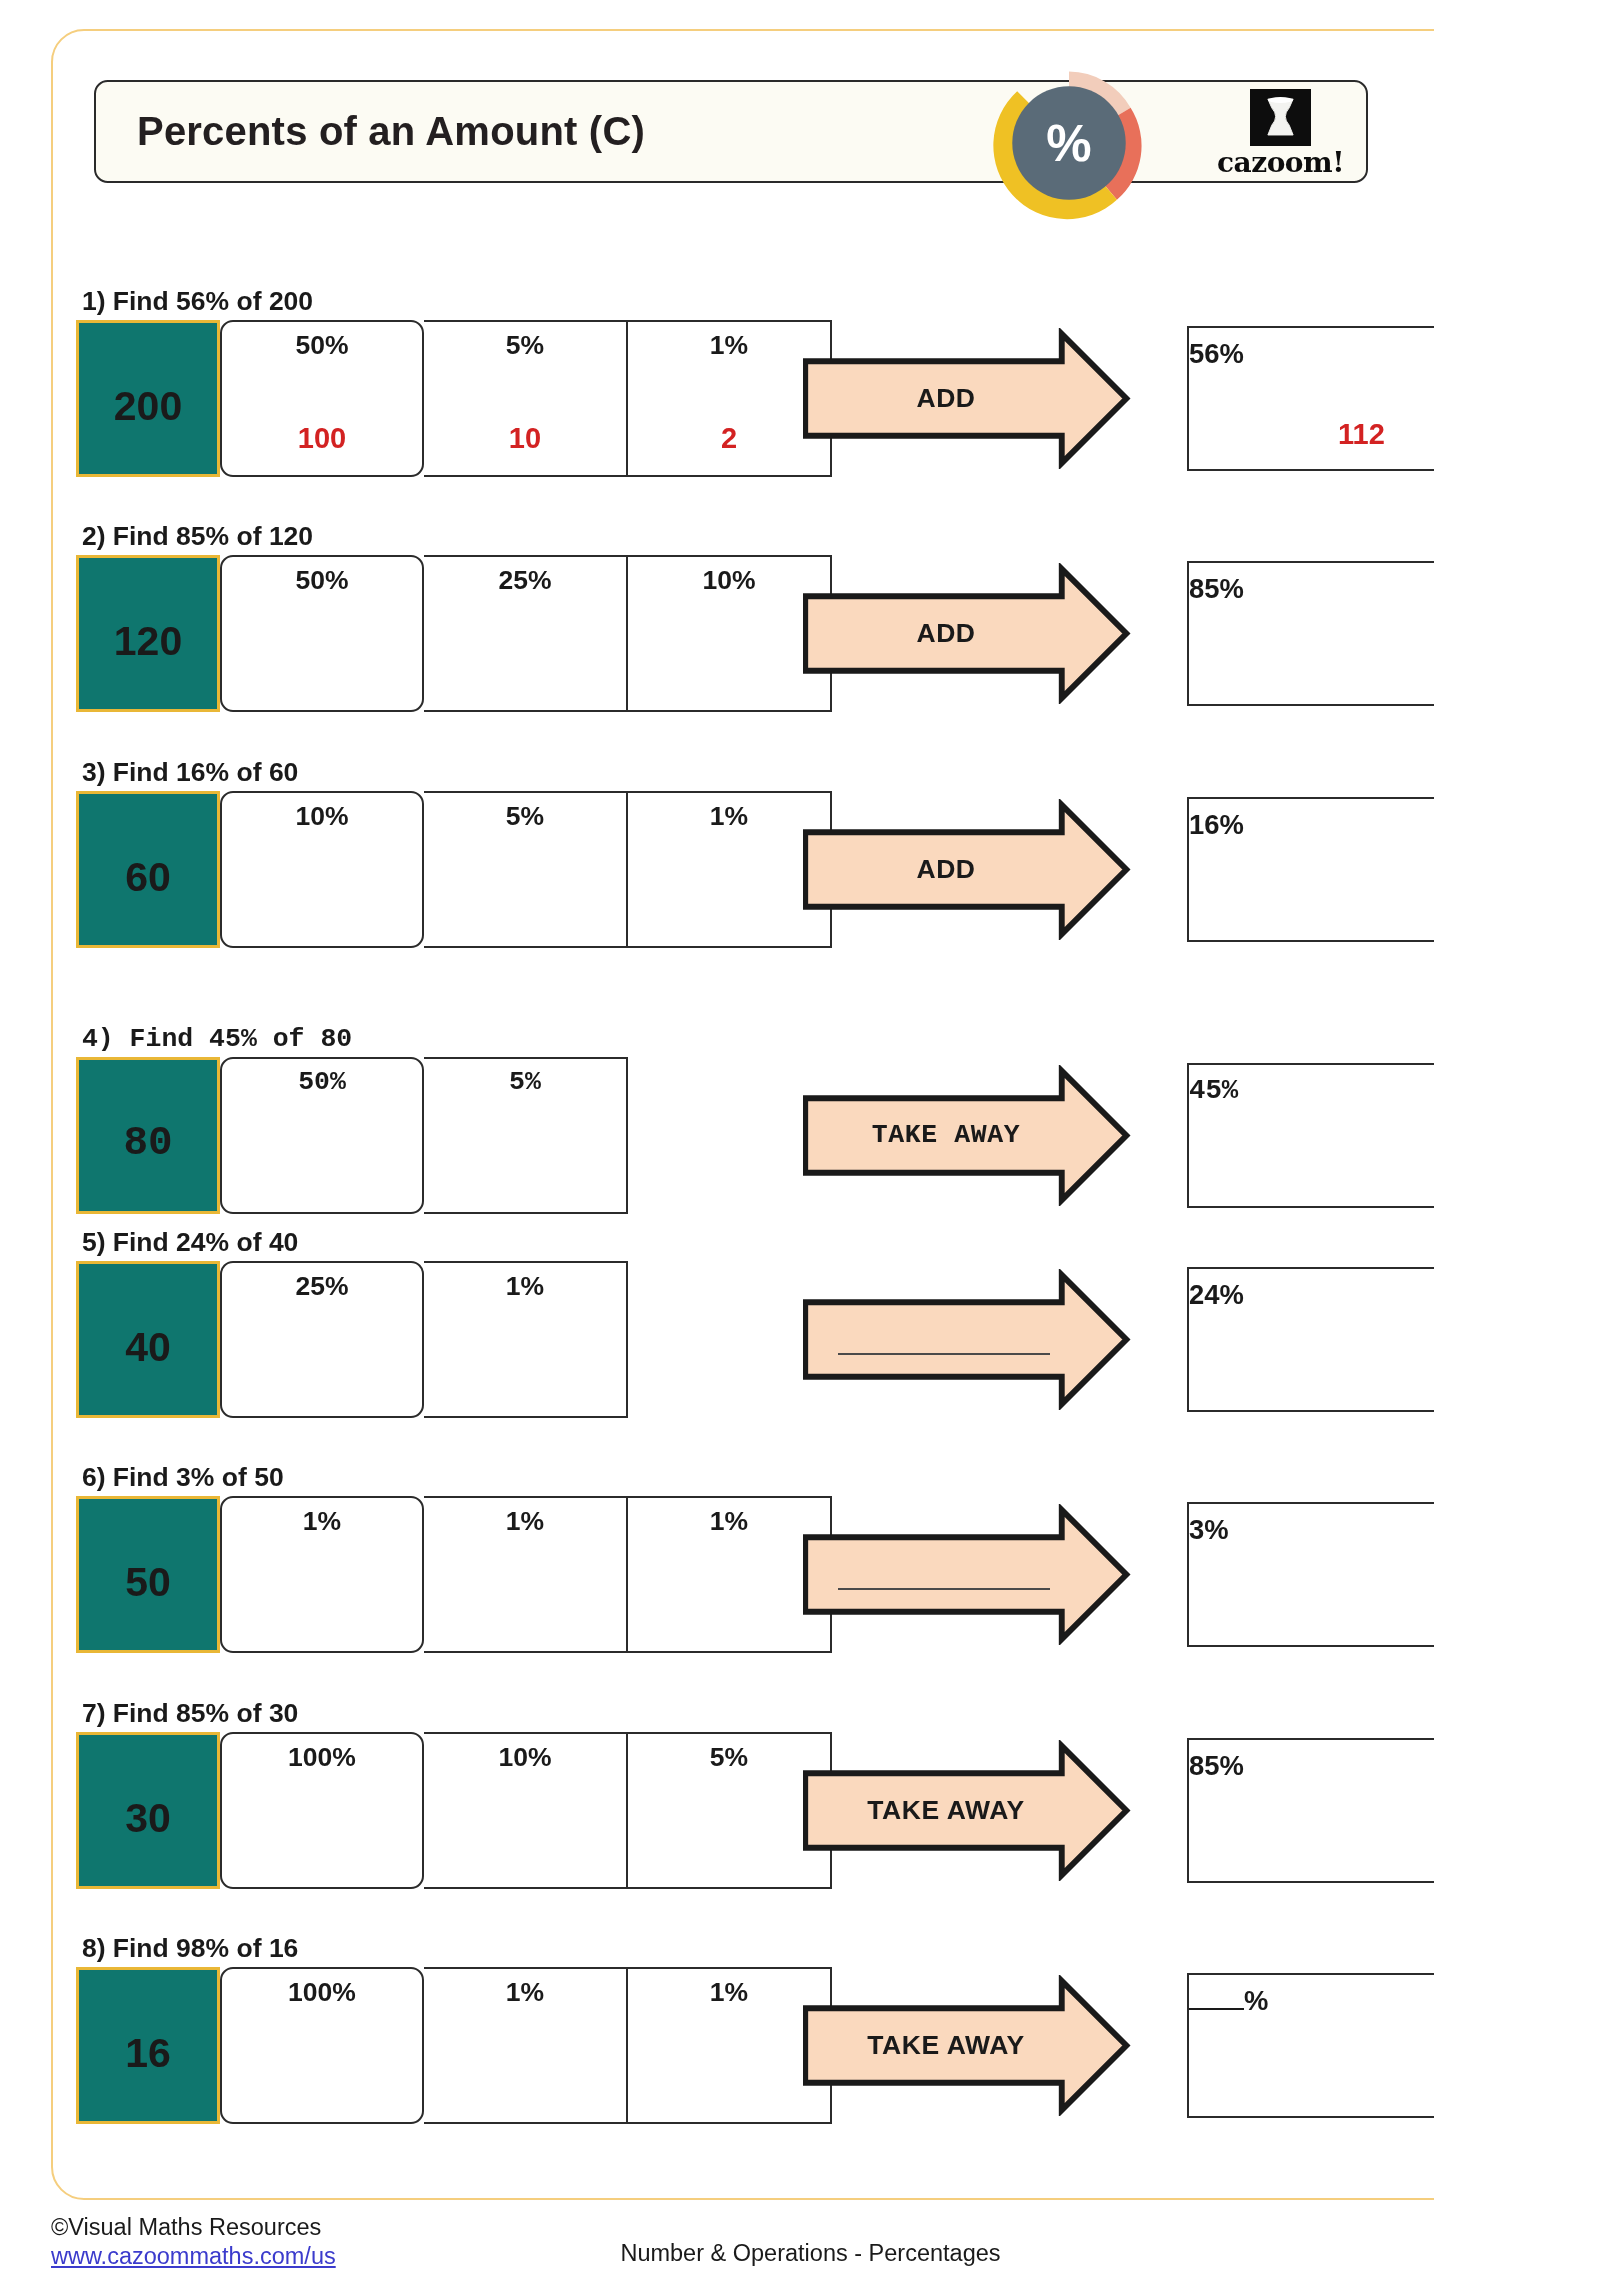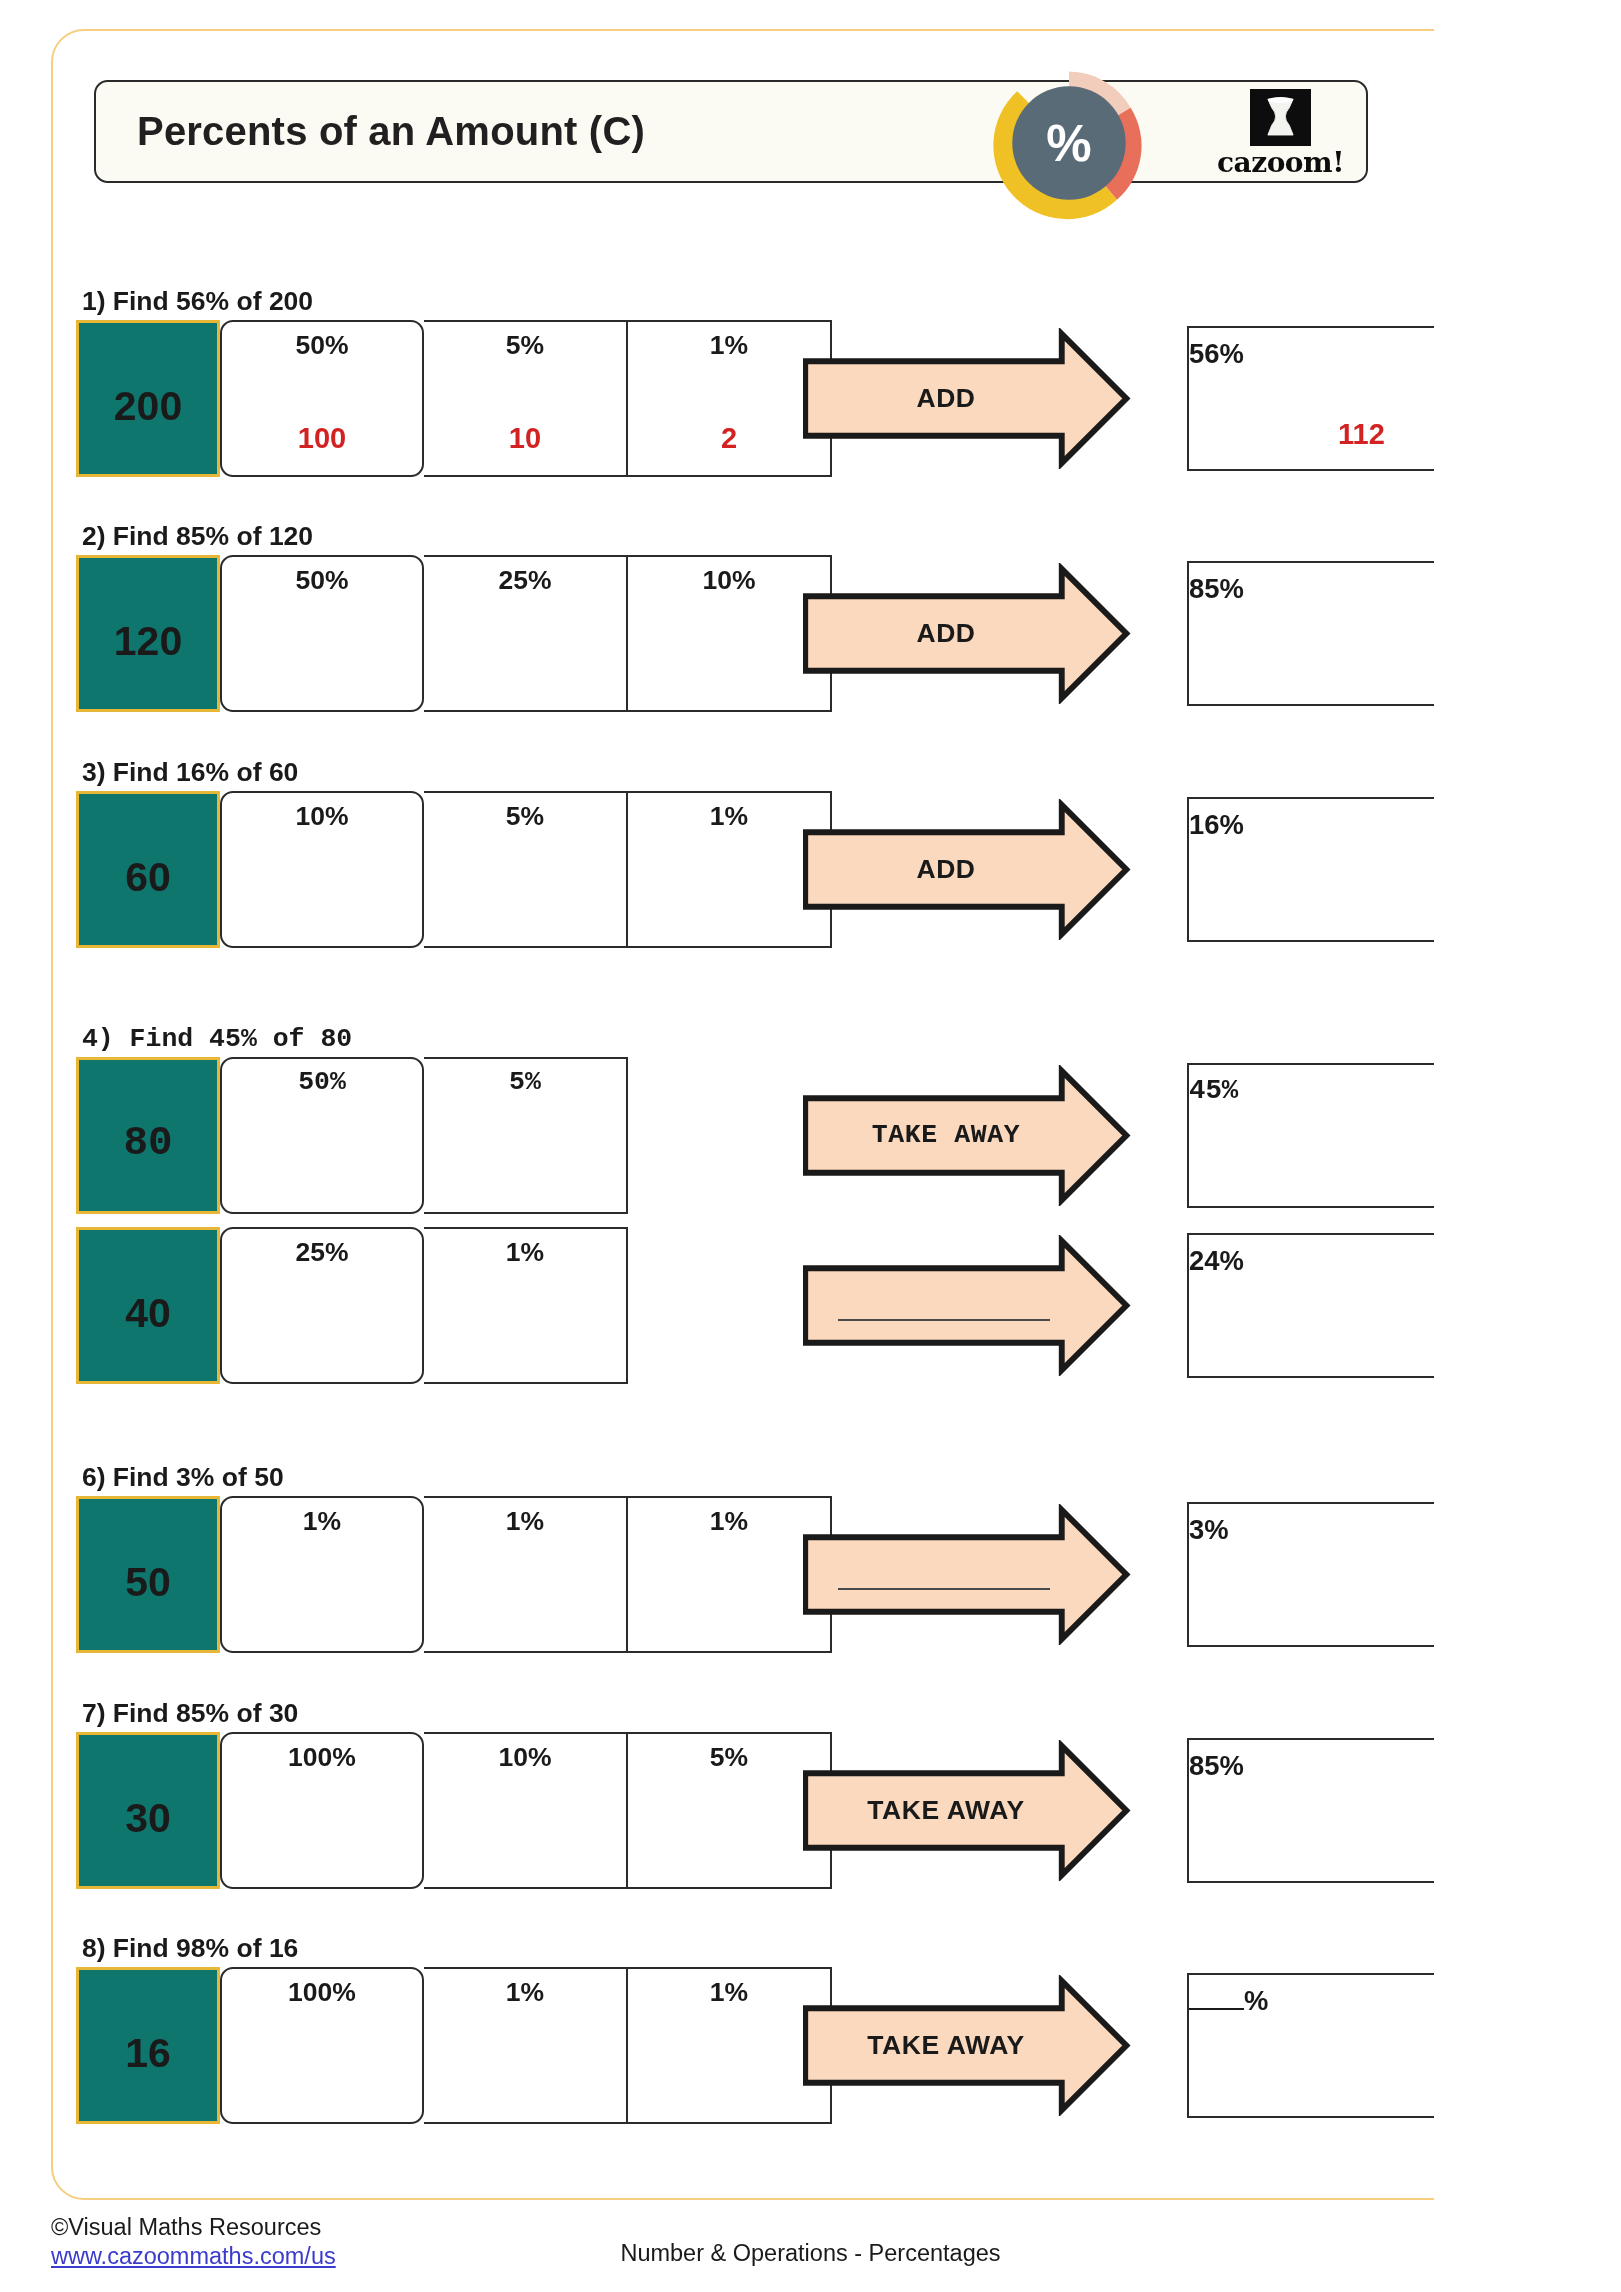--- a/index.html
+++ b/index.html
@@ -304,20 +304,21 @@
               <path d="M2 34 H264 V6 L330 72 L264 138 V110 H2 Z" fill="#FAD9BE" stroke="#1a1a1a" stroke-width="6" stroke-linejoin="miter"></path>
             </svg>
             <div class="arrow-label">TAKE AWAY</div>
           </div>
           <div class="answer">
             <div class="pct-lbl">45%</div>
           </div>
         </div>
       </div>
       <div class="qrow" style="top: 1227px;">
+        <div class="qlabel">5) Find 24% of 40</div>
         <div class="qbody">
           <div class="qtable">
             <div class="cell amount">
               <div class="amt">40</div>
             </div>
             <div class="cell first-white">
               <div class="pct-lbl">25%</div>
             </div>
             <div class="cell">
               <div class="pct-lbl">1%</div>

